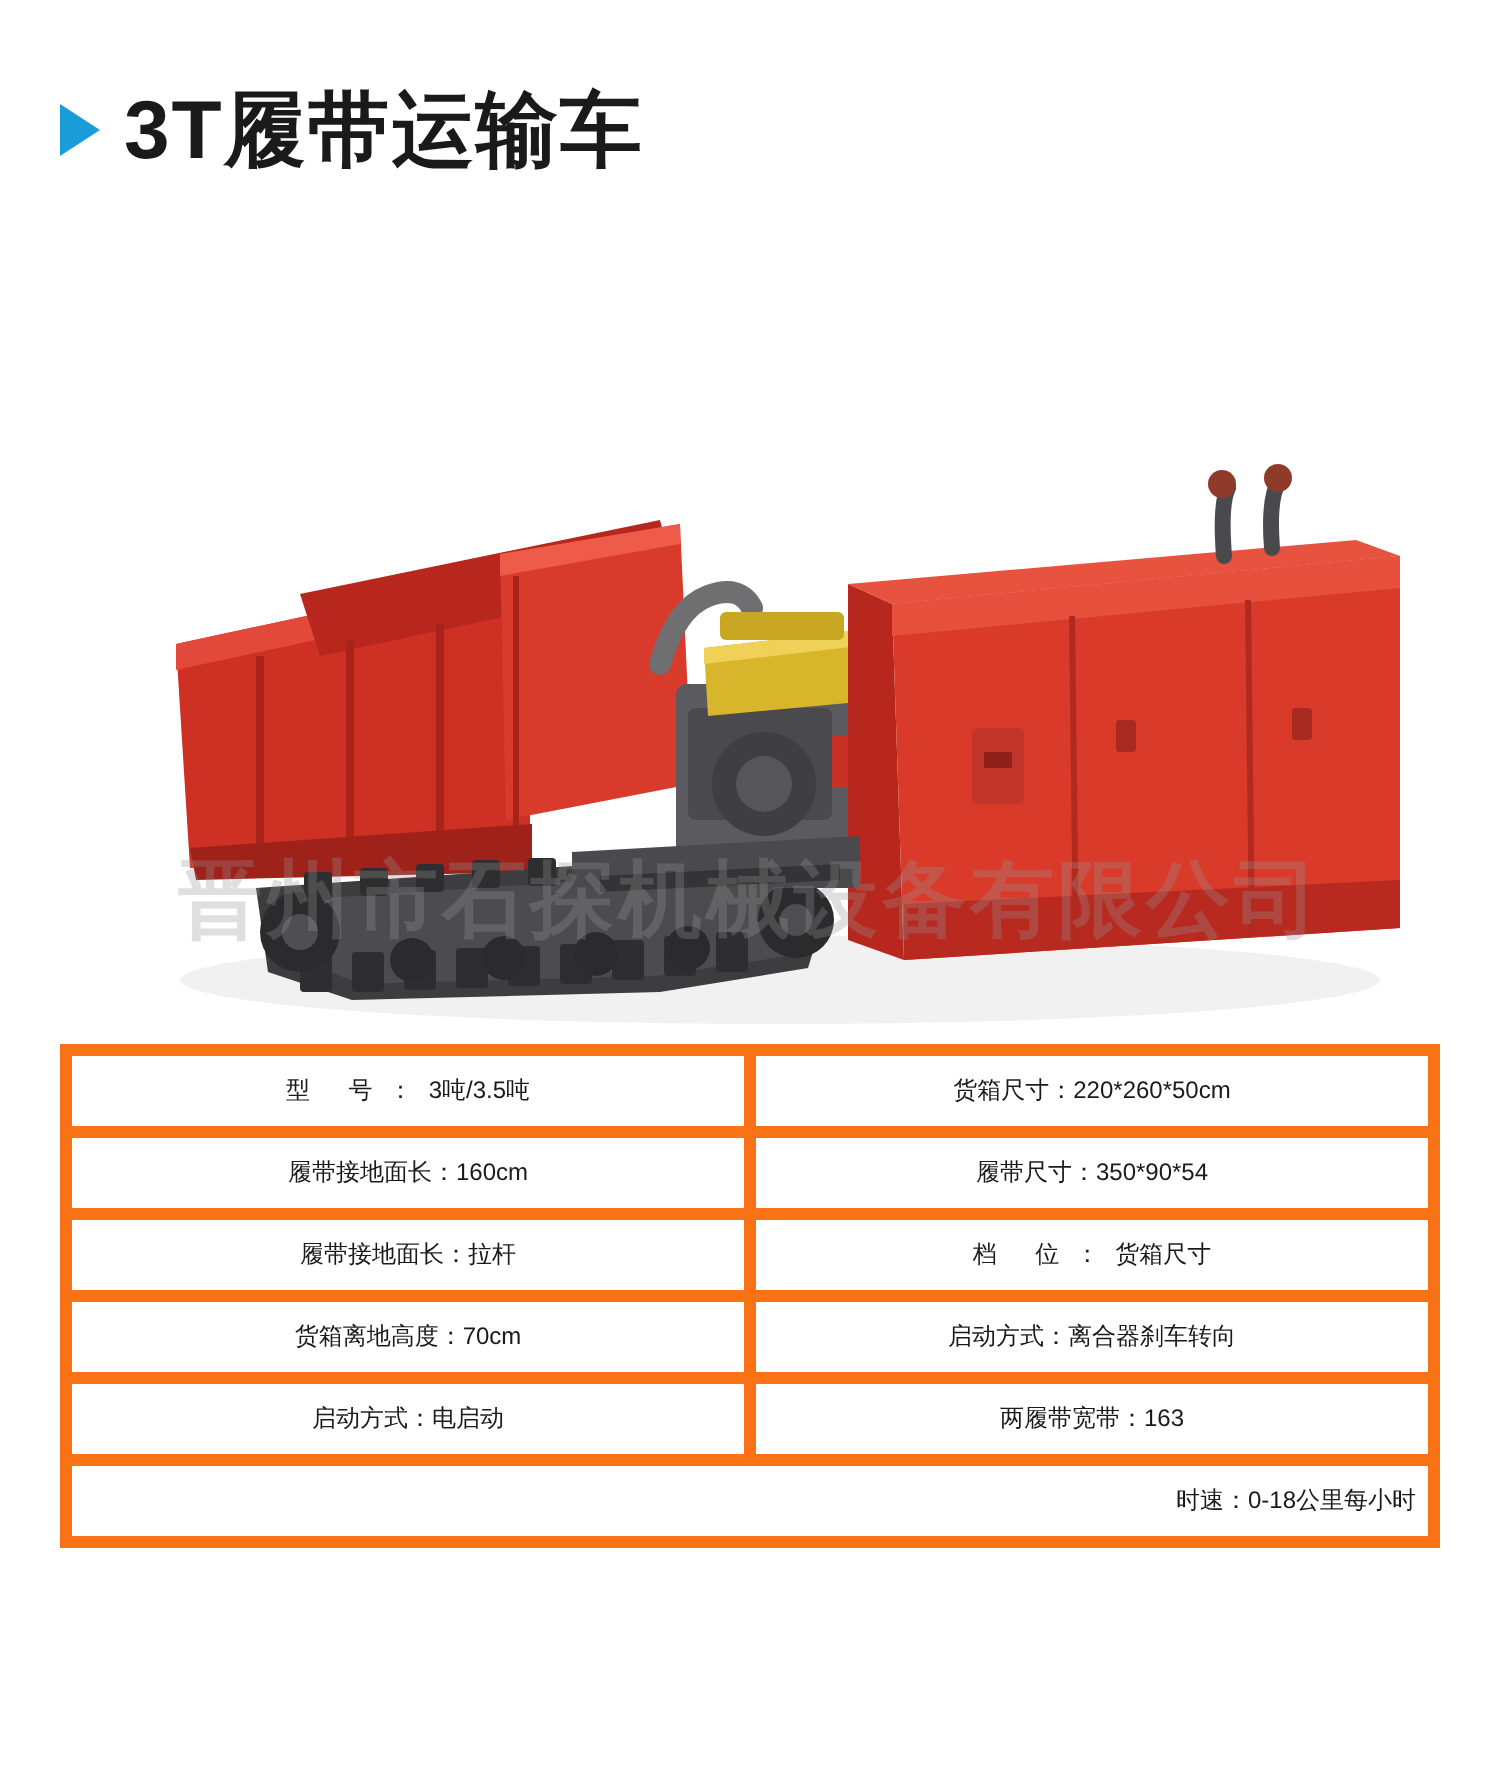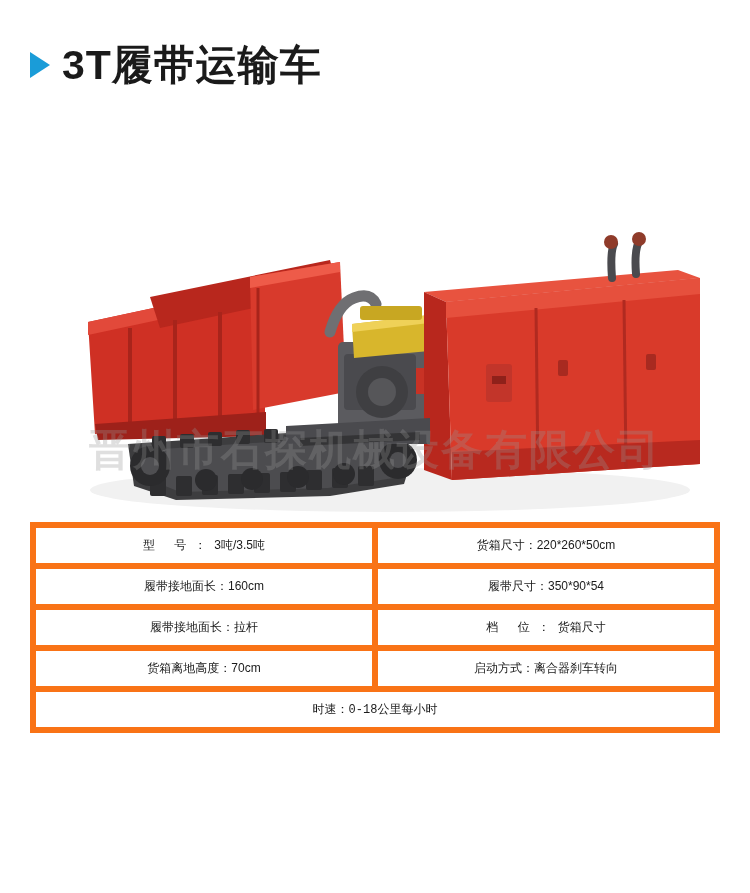--- a/index.html
+++ b/index.html
@@ -231,21 +231,29 @@
         </tr>
         <tr>
           <td>
             <span class="lbl">货箱离地高度：</span><span class="val">70cm</span>
           </td>
           <td>
             <span class="lbl">启动方式：</span><span class="val">离合器刹车转向</span>
           </td>
         </tr>
         <tr>
-          <td colspan="2" style="text-align:center; font-family:Liberation Mono, monospace;">
+          <td>
+            <span class="lbl">启动方式：</span><span class="val">电启动</span>
+          </td>
+          <td>
+            <span class="lbl">两履带宽带：</span><span class="val">163</span>
+          </td>
+        </tr>
+        <tr>
+          <td colspan="2" style="text-align:right; ">
             <span class="lbl">时速：</span><span class="val">0-18公里每小时</span>
           </td>
         </tr>
       </tbody>
     </table>
   </div>
 
 </div>
 
 </body></html>

